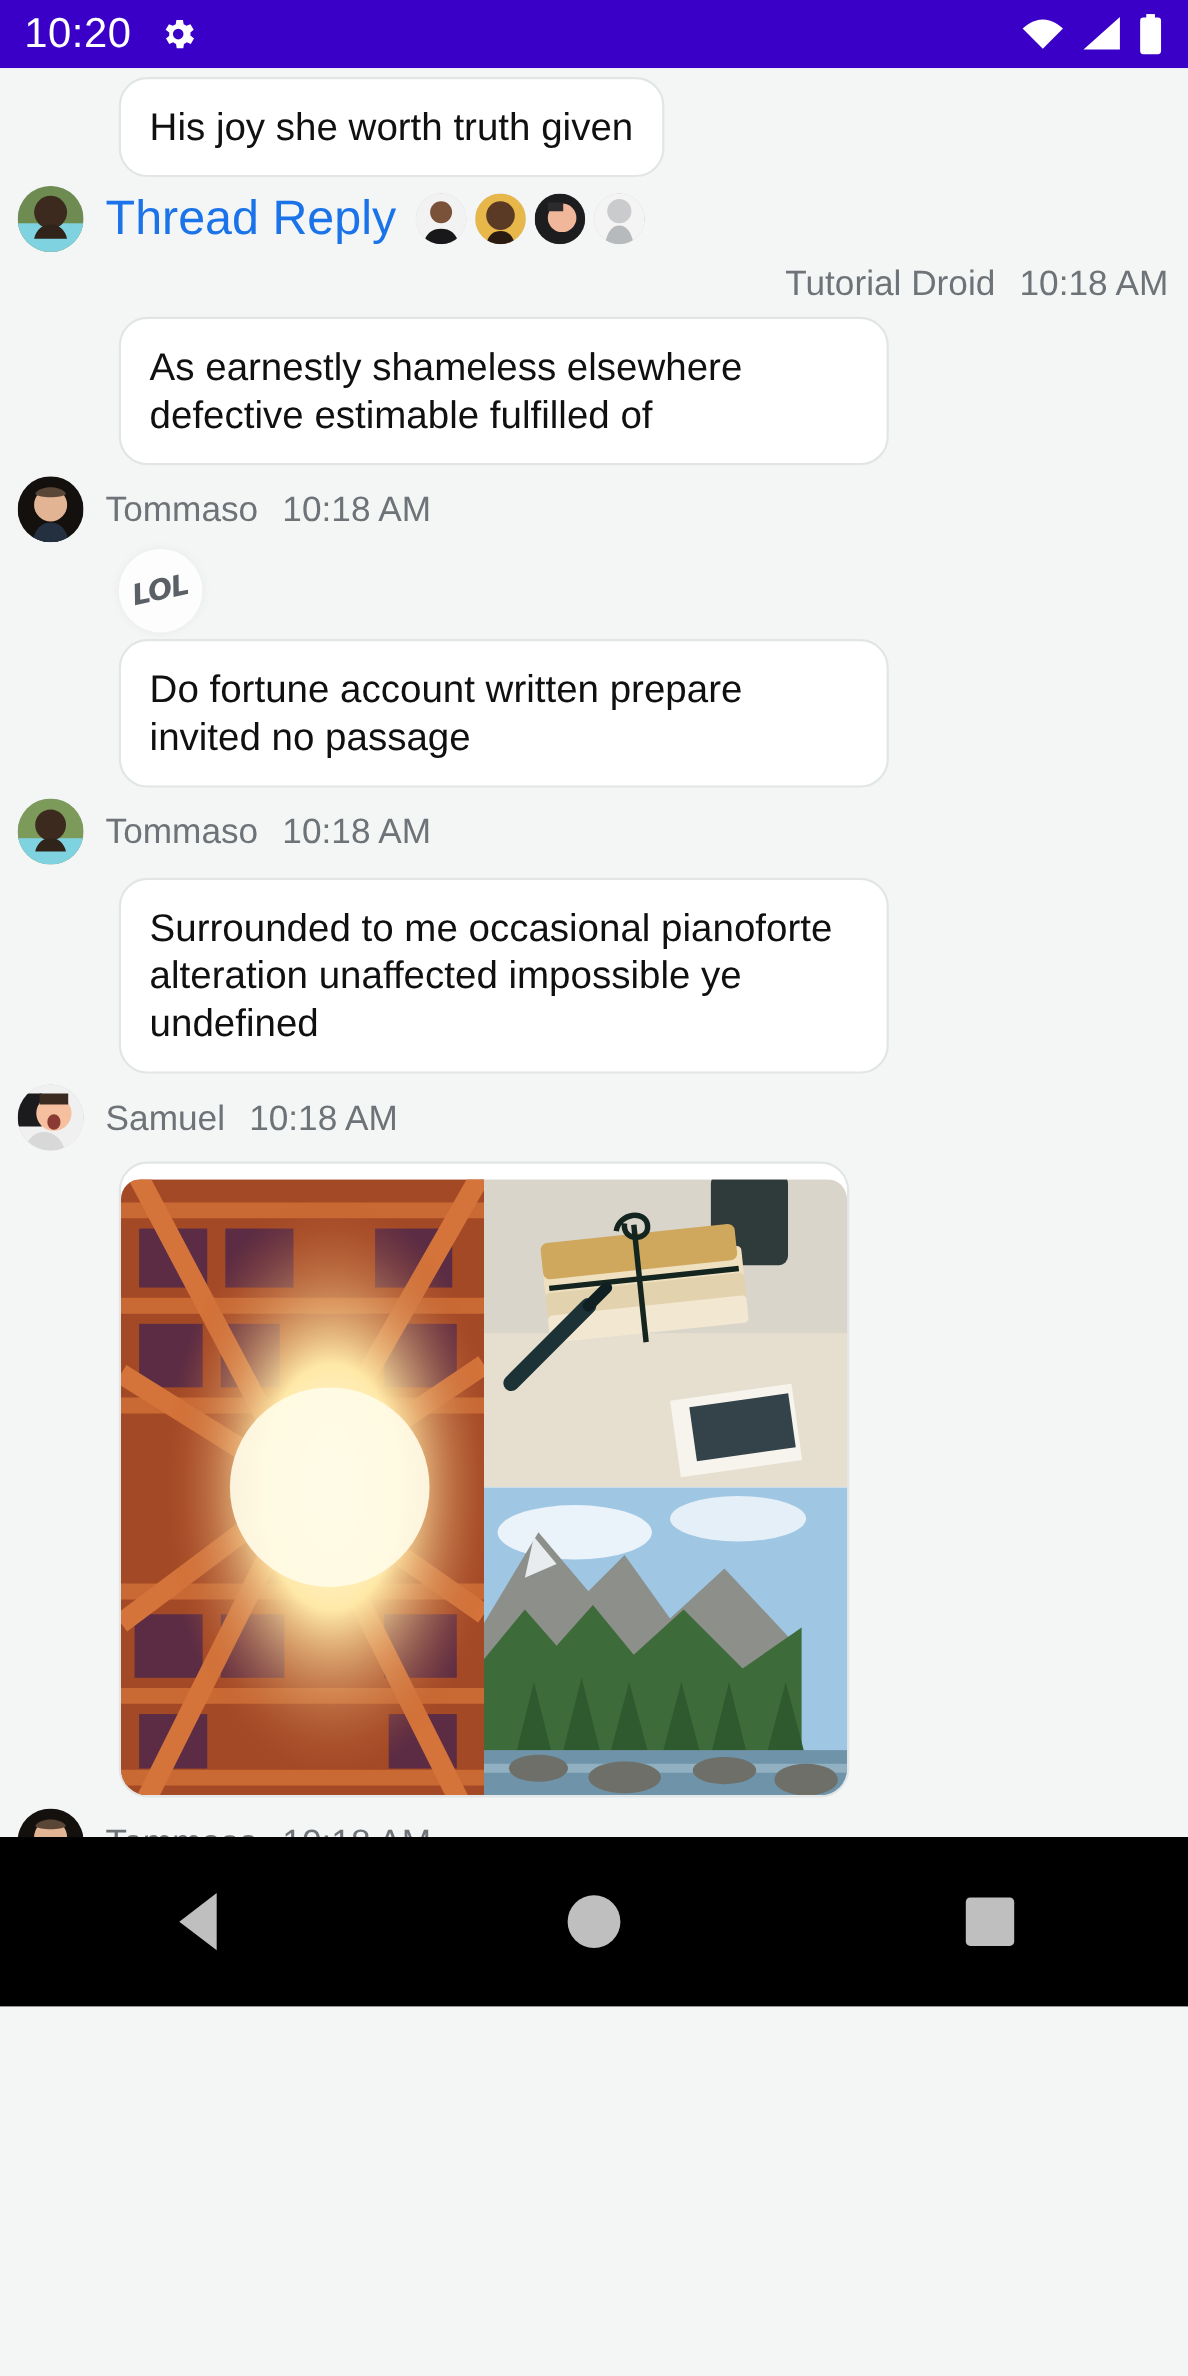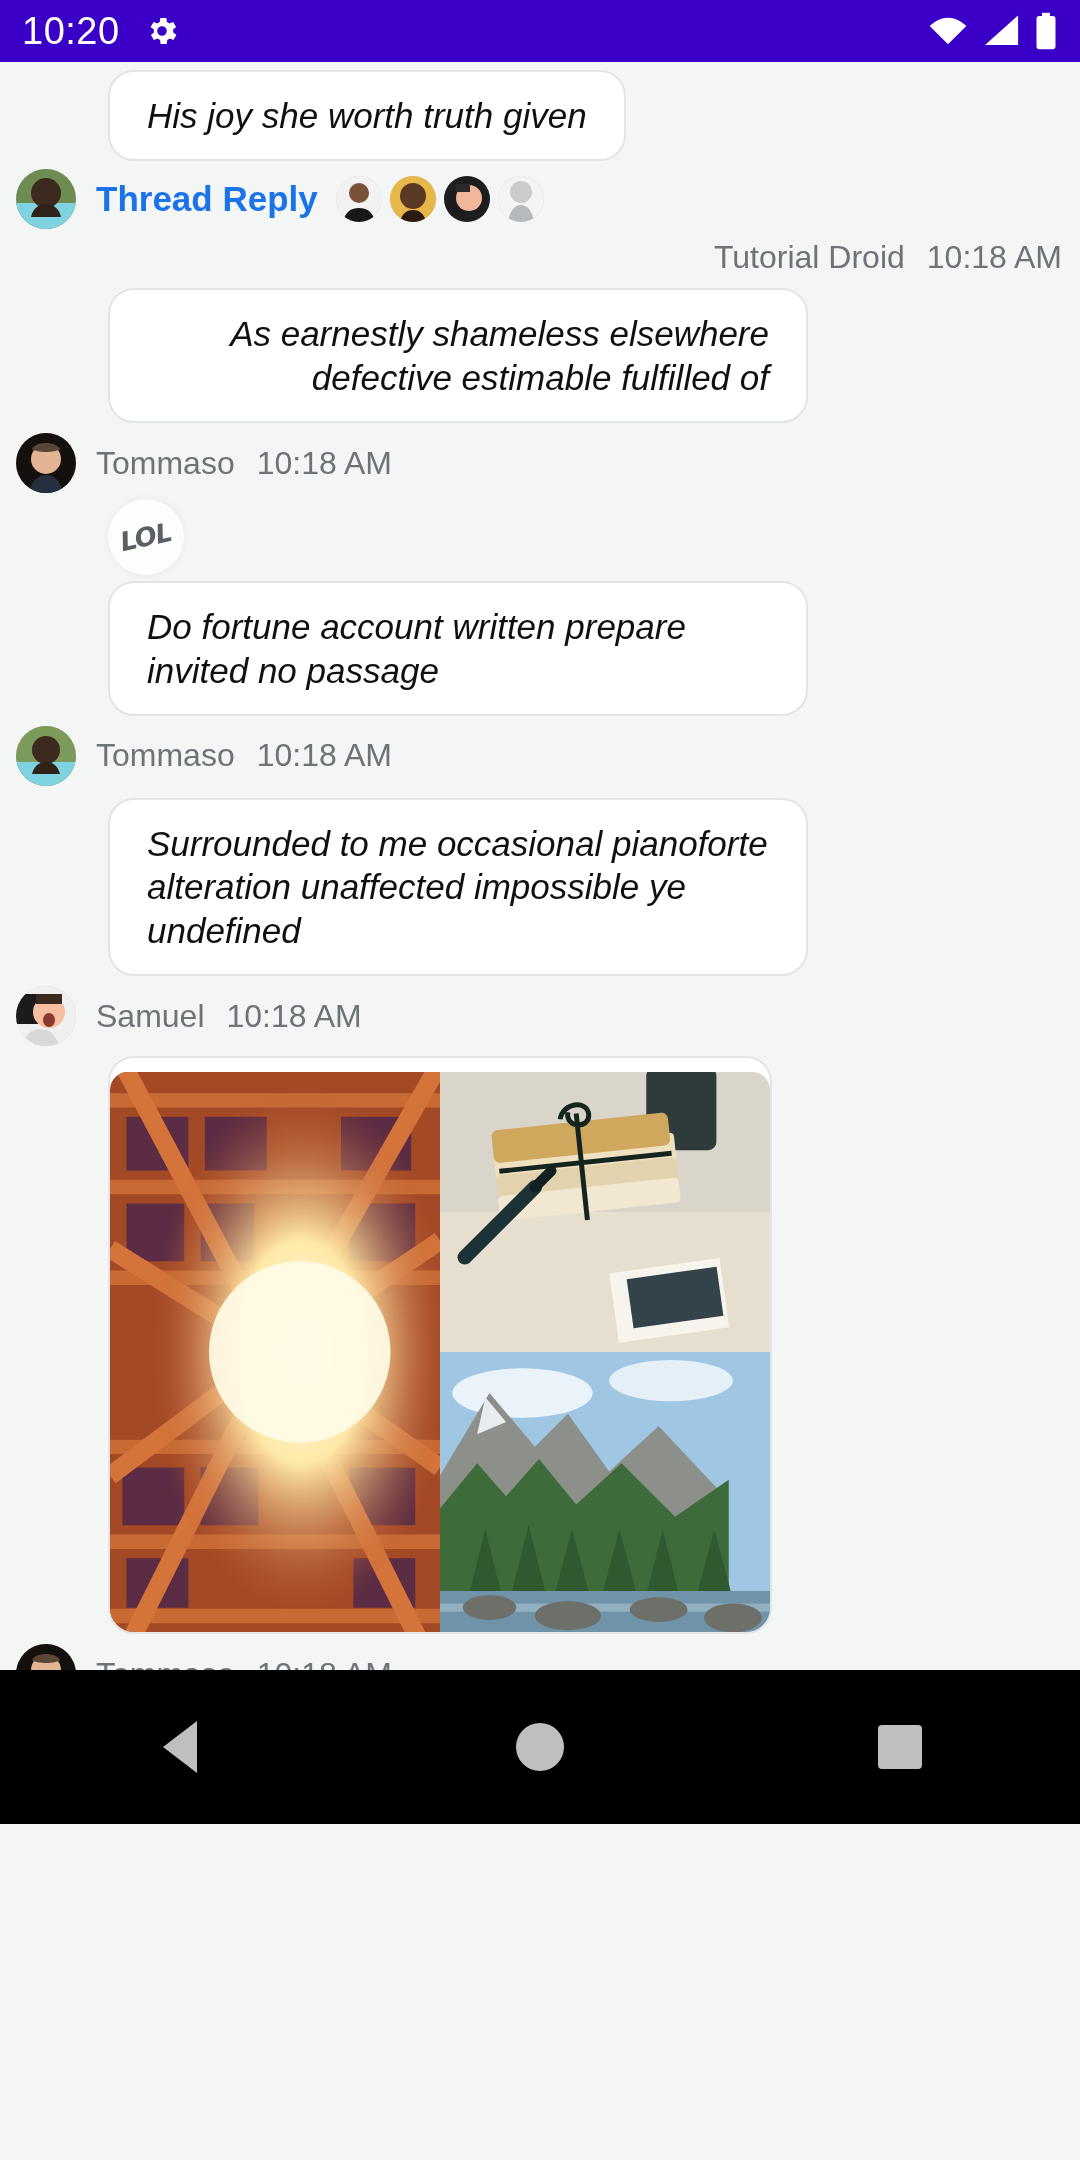--- a/index.html
+++ b/index.html
@@ -26,40 +26,40 @@
     position:absolute; top:62px; left:0; right:0; bottom:154px;
     background:#f4f6f6; overflow:hidden; padding-bottom:6px;
   }
 
   .row { display:flex; padding:0 16px; }
   .row.left { justify-content:flex-start; }
   .row.right { justify-content:flex-end; }
 
   
   .bubble {
-    max-width:700px; border-radius:26px; padding:22px 37px;
-    font-size:35px; line-height:1.24; color:#101010;font-style:italic;
+    max-width:700px; border-radius:26px; padding:22px 26px;
+    font-size:35px; line-height:1.24; color:#101010;
   }
   .bubble.in  { background:#ffffff; border:2px solid #e2e5e6; margin-left:92px; }
   .bubble.out { background:#d8dbde; margin-right:10px; }
 
   
   .meta { display:flex; align-items:center; padding:0 16px; margin:10px 0 4px; }
   .avatar {
     width:60px; height:60px; border-radius:50%; flex:none;
     background:#c9ccd0; overflow:hidden; position:relative;
   }
   .avatar.sm { width:46px; height:46px; }
   .meta-text { margin-left:20px; font-size:32px; color:#6d7377; display:flex; gap:22px; }
   .meta.right { justify-content:flex-end; padding-right:18px; }
   .meta.right .meta-text { margin-left:0; }
 
   
   .thread-row { display:flex; align-items:center; padding:0 16px; margin:8px 0 6px; }
-  .thread-label { margin-left:20px; font-size:35px; font-weight:bold; color:#1a73e8; }
+  .thread-label { margin-left:20px; font-size:44px; font-weight:normal; color:#1a73e8; }
   .thread-avatars { display:flex; margin-left:18px; gap:8px; }
 
   
   .reaction-wrap { padding-left:108px; margin:6px 0 4px; }
   .reaction {
     width:76px; height:76px; border-radius:50%; background:#fdfdfd;
     display:flex; align-items:center; justify-content:center;
     box-shadow:0 0 10px rgba(0,0,0,0.05);
   }
   .reaction span {
@@ -165,21 +165,21 @@
       </div>
     </div>
 
     <div class="meta right">
       <div class="meta-text">
         <span>Tutorial Droid</span>
         <span>10:18 AM</span>
       </div>
     </div>
 
-    <div class="row left" style="margin-top:12px;text-align:right;">
+    <div class="row left" style="margin-top:12px;">
       <div class="bubble in">As earnestly shameless elsewhere defective estimable fulfilled of</div>
     </div>
     <div class="meta">
       <div class="avatar">
         <svg width="60" height="60" viewBox="0 0 60 60">
           <rect width="60" height="60" fill="#14100d"></rect>
           <circle cx="30" cy="26" r="15" fill="#e3b494"></circle>
           <path d="M16 16c4-8 24-8 28 0-4 4-24 4-28 0z" fill="#5a4636"></path>
           <path d="M13 60c3-13 9-18 17-18s14 5 17 18z" fill="#24303f"></path>
         </svg>

